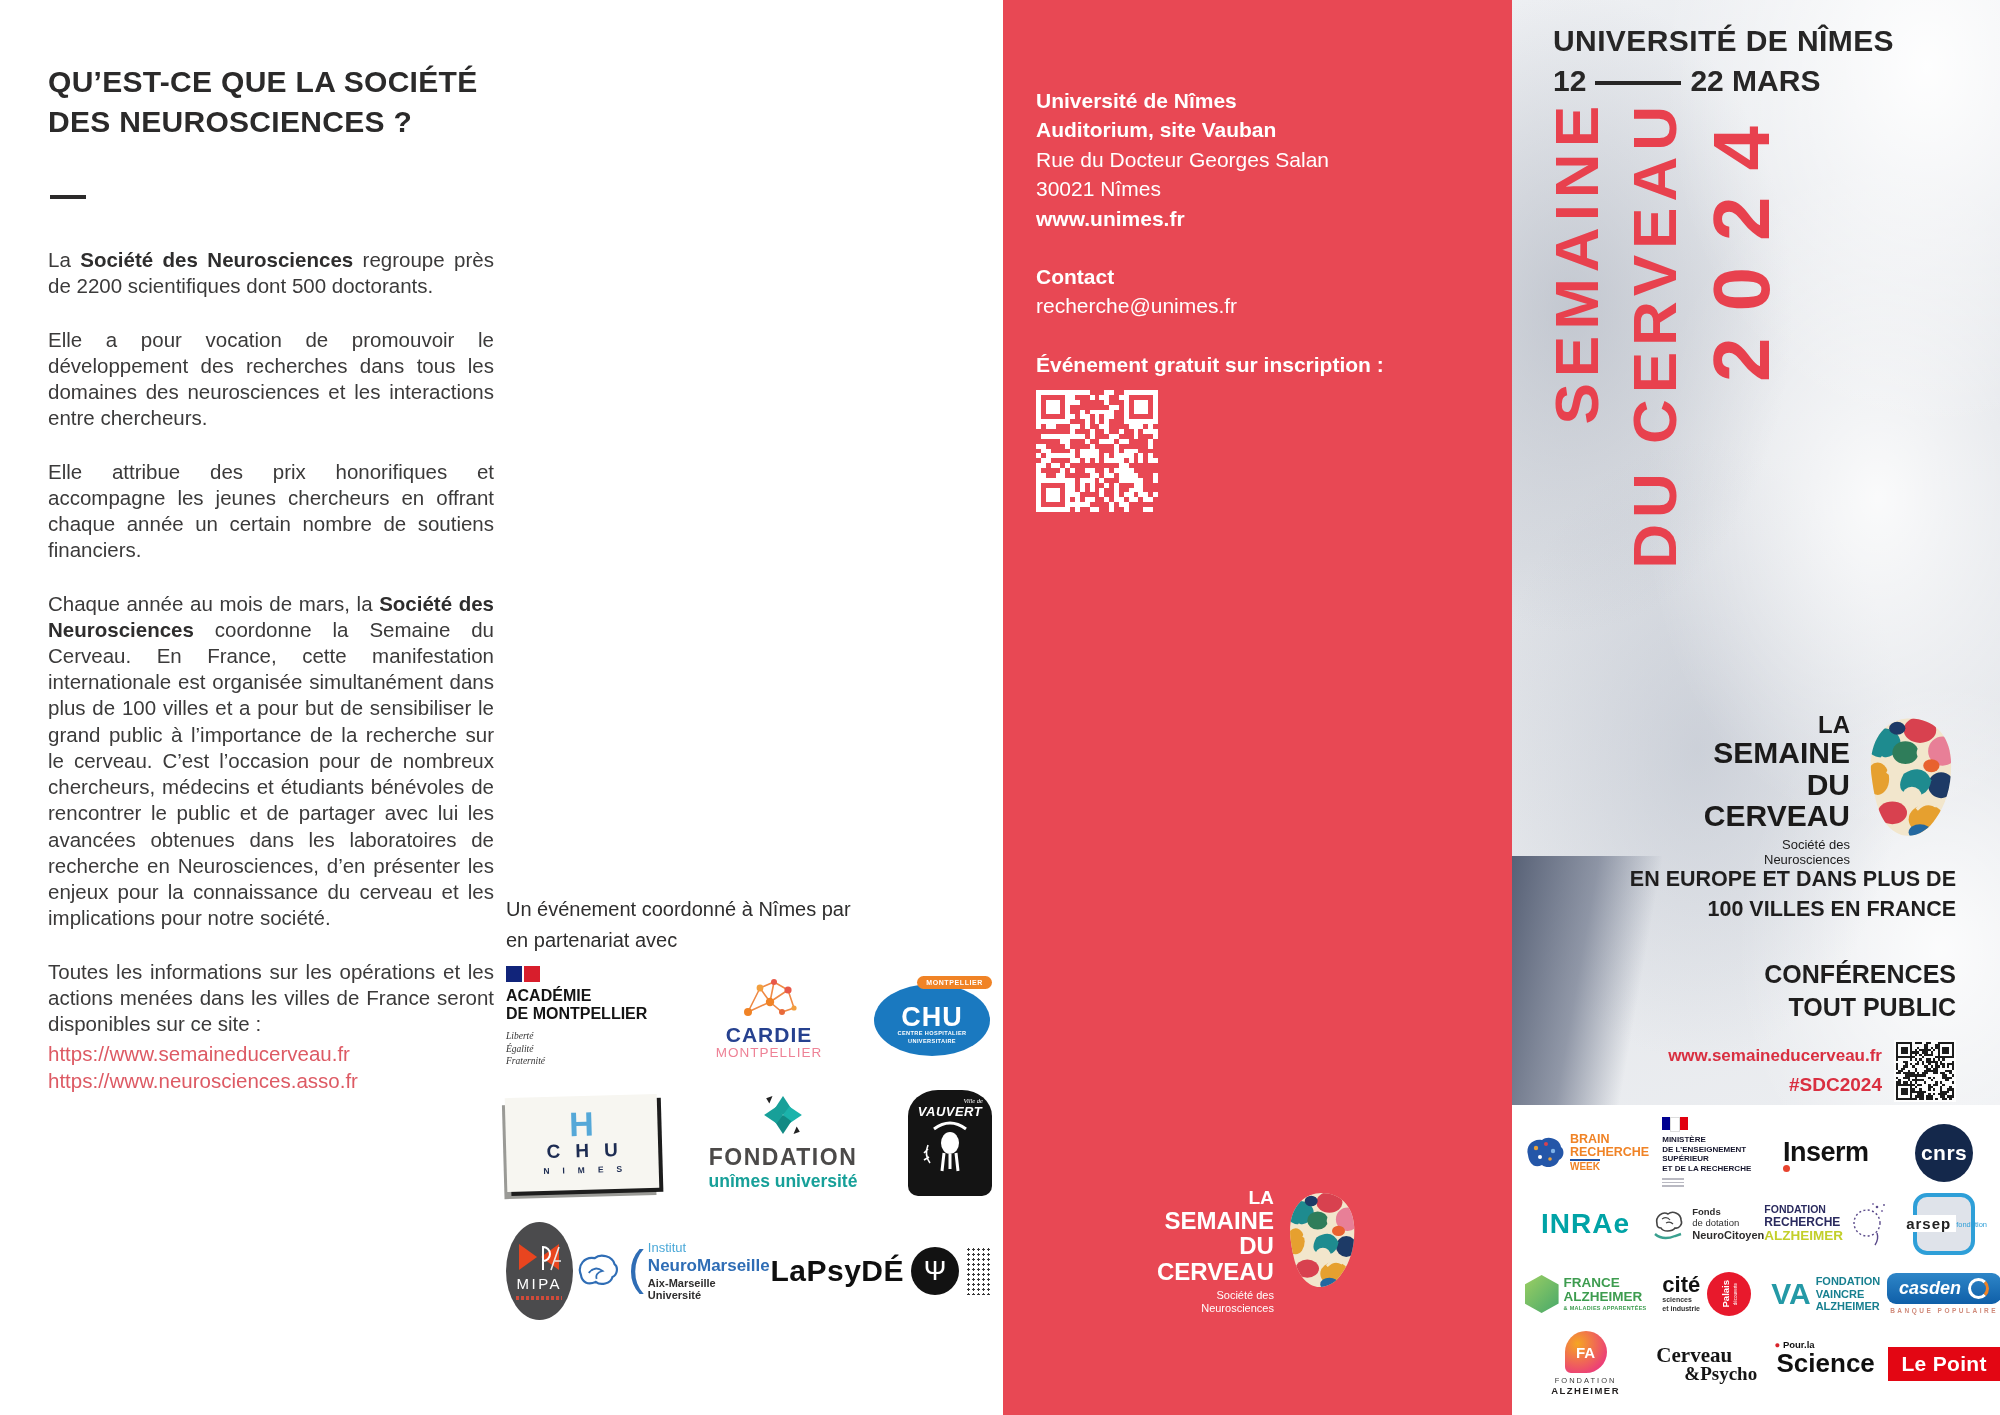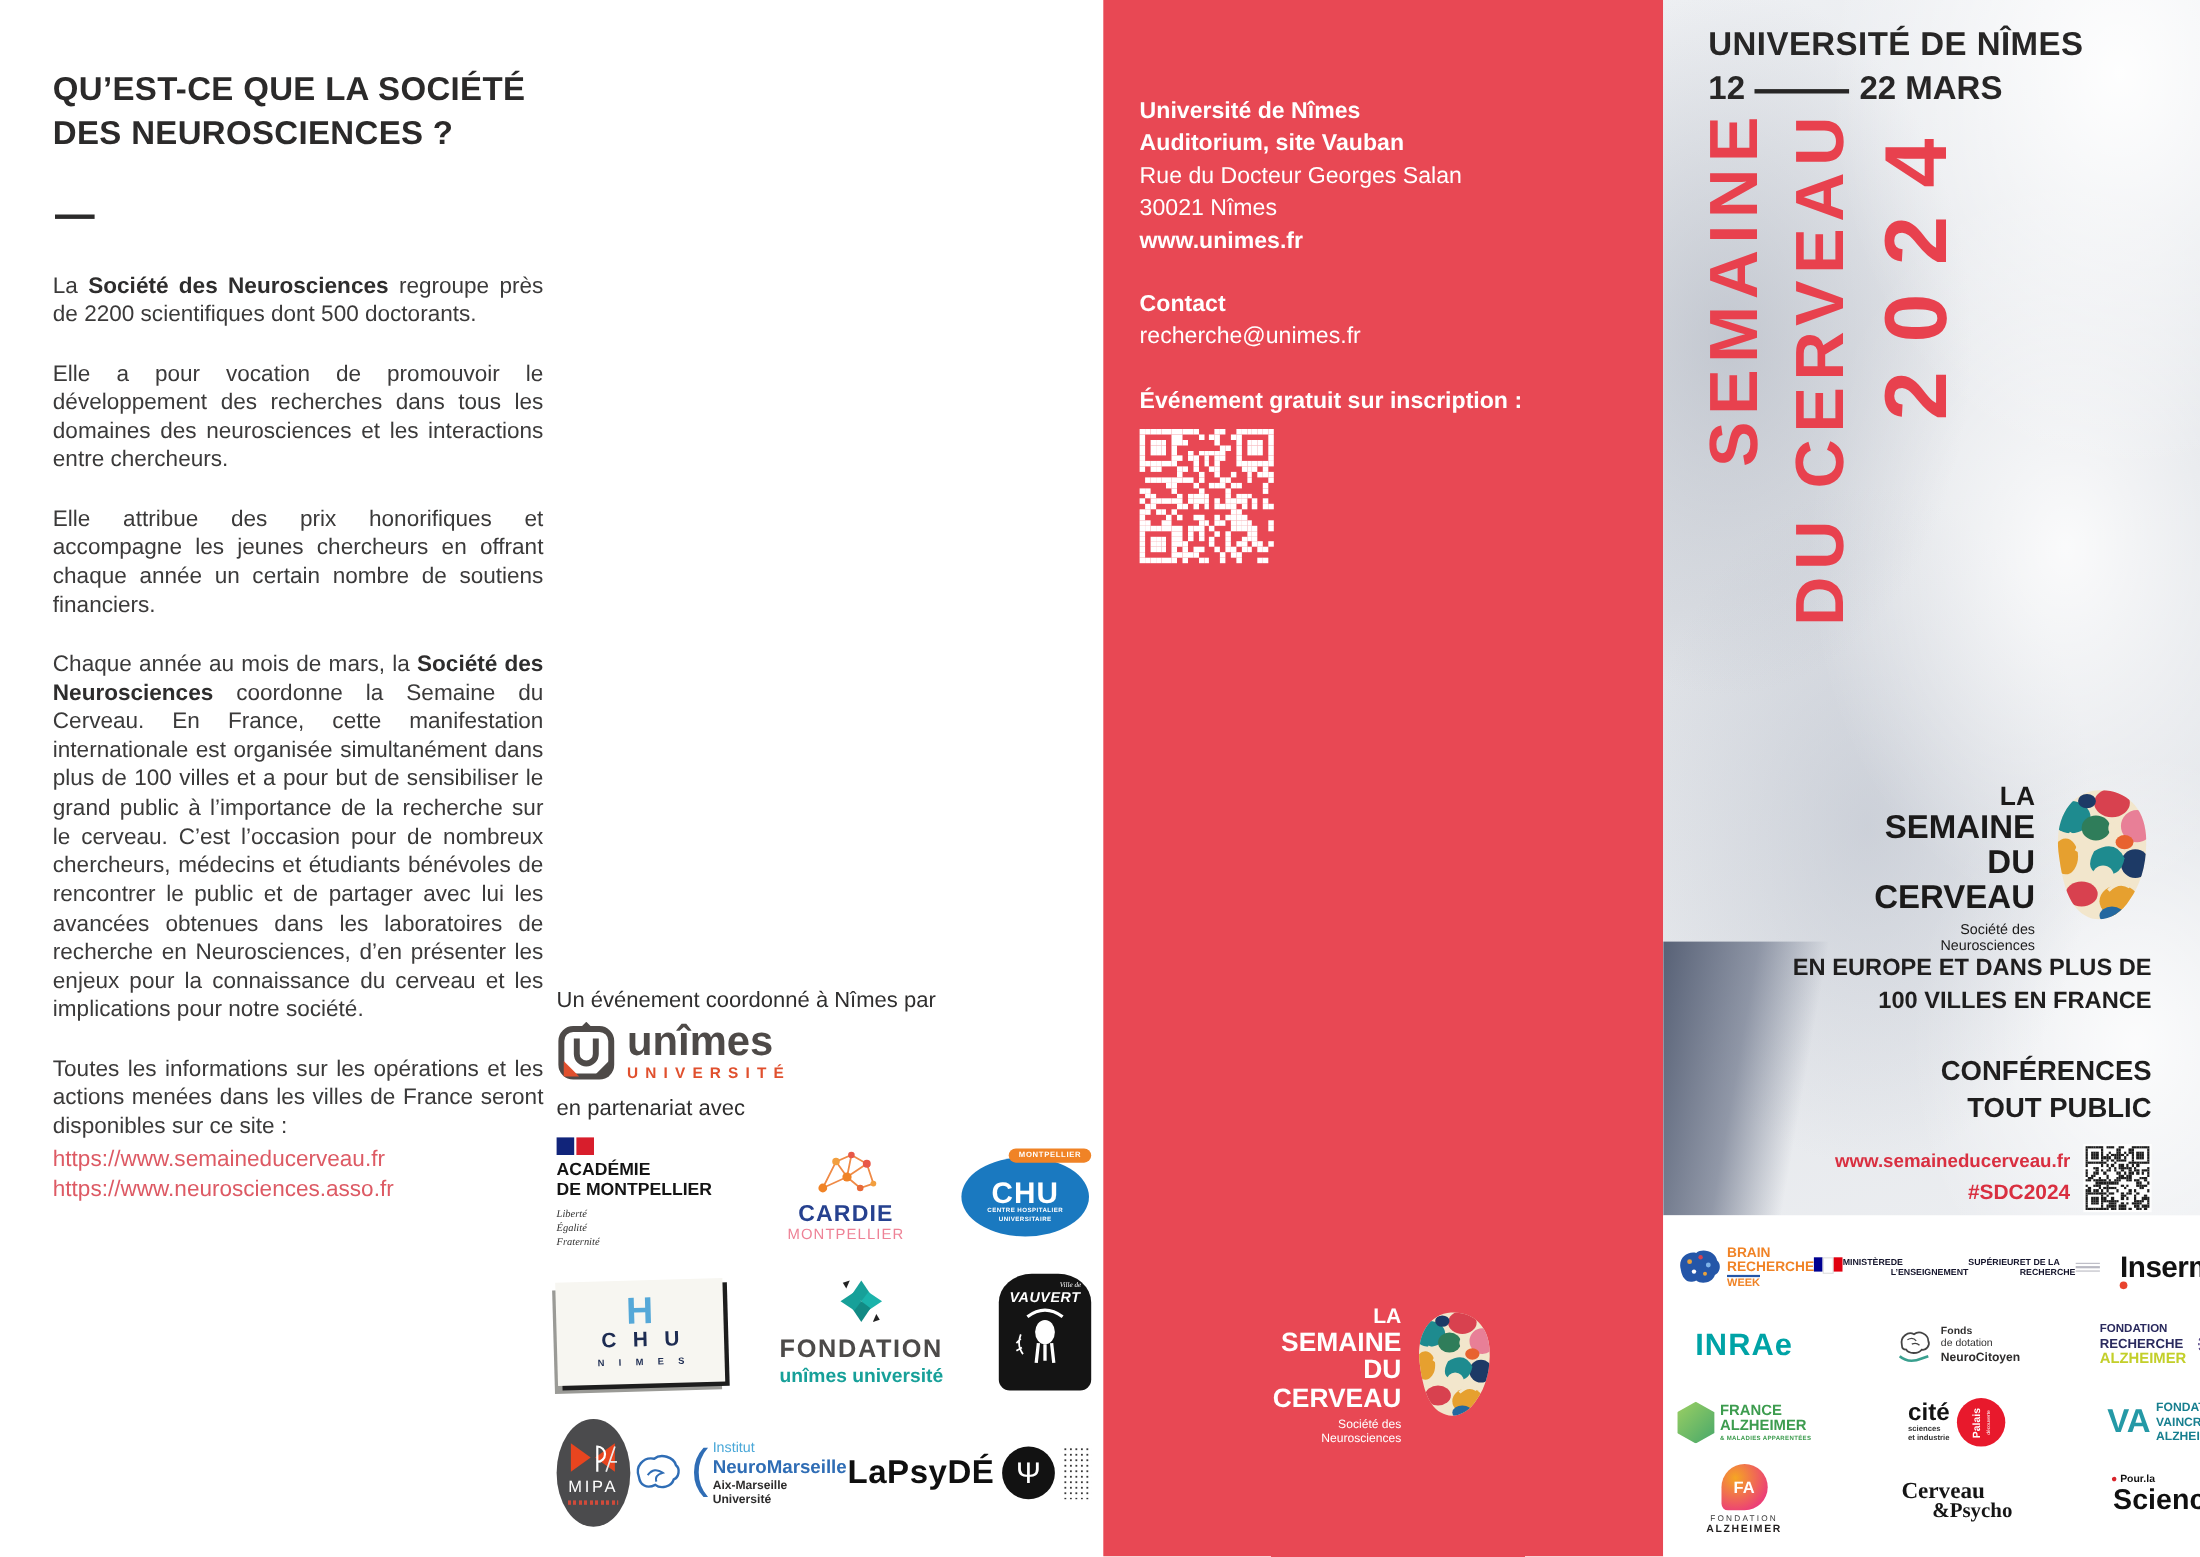--- a/index.html
+++ b/index.html
@@ -138,21 +138,21 @@
   .webcol .w2{font-size:19px;margin-top:8px;}
   .qr-dark{width:58px;height:58px;color:#1c1c1c;background:#fdfdfd;padding:2px;}
 
   .sponsors{position:absolute;left:0;bottom:0;width:100%;height:310px;background:#fff;
             display:grid;grid-template-columns:repeat(4,1fr);grid-template-rows:repeat(4,1fr);
             align-items:center;justify-items:center;box-sizing:border-box;padding:12px 10px 16px;}
   .baw{display:flex;align-items:center;gap:4px;}
   .baw-txt{color:#f08326;font-weight:800;line-height:1;}
   .baw-l1,.baw-l2{font-size:12.5px;} .baw-l3{font-size:10px;}
   .baw-bar{display:block;width:30px;height:2px;background:#2456a8;margin:1px 0;}
-  .ministere{display:flex;flex-direction:row;align-items:flex-start;}
+  .ministere{display:flex;flex-direction:column;align-items:flex-start;}
   .mflag{display:flex;margin-bottom:3px;}
   .mflag i{width:8px;height:13px;display:block;}
   .mf-b{background:#000091;} .mf-w{background:#fff;border:1px solid #ddd;} .mf-r{background:#e1000f;}
   .min-l{font-size:8px;font-weight:800;color:#14142b;line-height:1.2;}
   .min-motto{margin-top:3px;}
   .min-motto i{display:block;width:22px;height:1.5px;background:#b9b9c2;margin:2px 0;}
   .inserm{position:relative;font-weight:800;font-size:27px;color:#121212;letter-spacing:-.5px;}
   .inserm::after{content:"";position:absolute;left:0;bottom:-4px;width:7px;height:7px;background:#e8432e;border-radius:50%;}
   .cnrs{width:58px;height:58px;border-radius:50%;background:#14284b;color:#fff;display:flex;
         align-items:center;justify-content:center;font-size:21px;font-weight:800;letter-spacing:.5px;}
@@ -250,33 +250,20 @@
     <p><span>Chaque année au mois de mars, la </span><b>Société des Neurosciences</b><span> coordonne la Semaine du Cerveau. En France, cette manifestation internationale est organisée simultanément dans plus de 100 villes et a pour but de sensibiliser le grand public à l’importance de la recherche sur le cerveau. C’est l’occasion pour de nombreux chercheurs, médecins et étudiants bénévoles de rencontrer le public et de partager avec lui les avancées obtenues dans les laboratoires de recherche en Neurosciences, d’en présenter les enjeux pour la connaissance du cerveau et les implications pour notre société.</span></p>
     <p style="margin-bottom:4px">Toutes les informations sur les opérations et les actions menées dans les villes de France seront disponibles sur ce site :</p>
     <div class="site-links">
       <a>https://www.semaineducerveau.fr</a>
       <a>https://www.neurosciences.asso.fr</a>
     </div>
   </div>
 
   <div class="logo-col">
     <p class="coord-label">Un événement coordonné à Nîmes par</p>
-    <div class="unimes-logo">
-      <svg width="54" height="54" viewBox="0 0 50 50">
-        <rect x="4" y="6" width="42" height="40" rx="10" fill="none" stroke="#4e4a48" stroke-width="5"></rect>
-        <path d="M17 14 v13 a8 8 0 0 0 16 0 v-13" fill="none" stroke="#4e4a48" stroke-width="5"></path>
-        <path d="M20 7 l5 -5 5 5" fill="none" stroke="#4e4a48" stroke-width="3"></path>
-        <path d="M6 46 L19 46 L6 33 Z" fill="#e0502e"></path>
-        <path d="M44 46 L31 46 L44 33 Z" fill="#4e4a48"></path>
-      </svg>
-      <div class="unimes-txt">
-        <div class="uni-name">unîmes</div>
-        <div class="uni-sub">UNIVERSITÉ</div>
-      </div>
-    </div>
     <p class="partner-label">en partenariat avec</p>
 
     <div class="prow prow1">
       <div class="academie">
         <div class="flag">
             <i class="fb"></i>
             <i class="fr"></i>
           </div>
         <div class="acad-l">ACADÉMIE</div>
         <div class="acad-l">DE MONTPELLIER</div>

